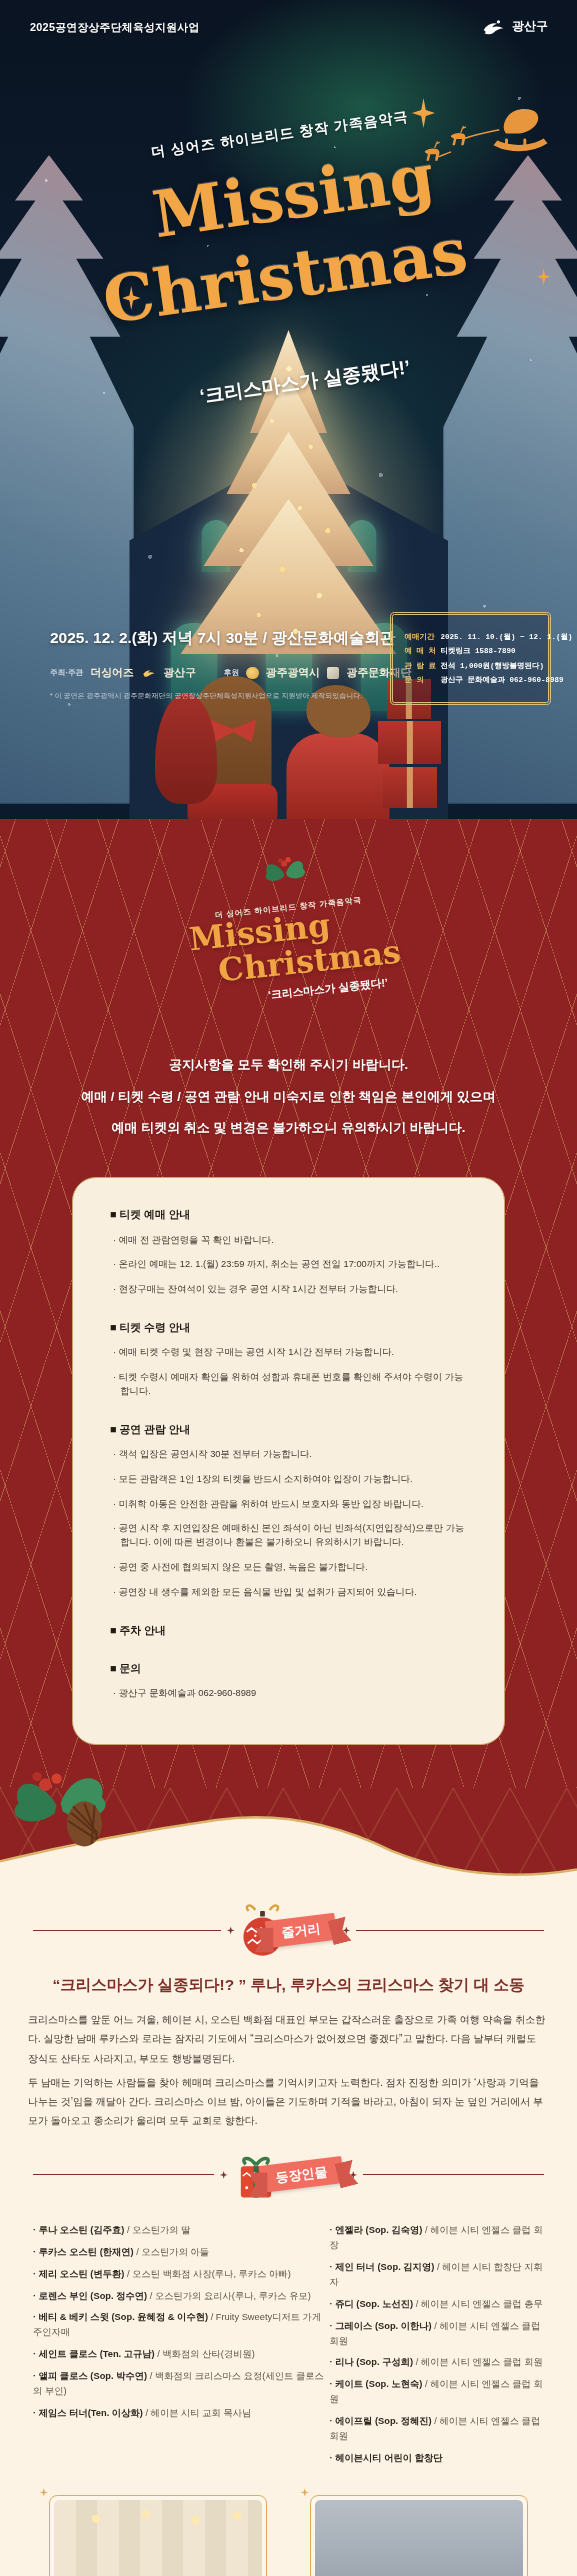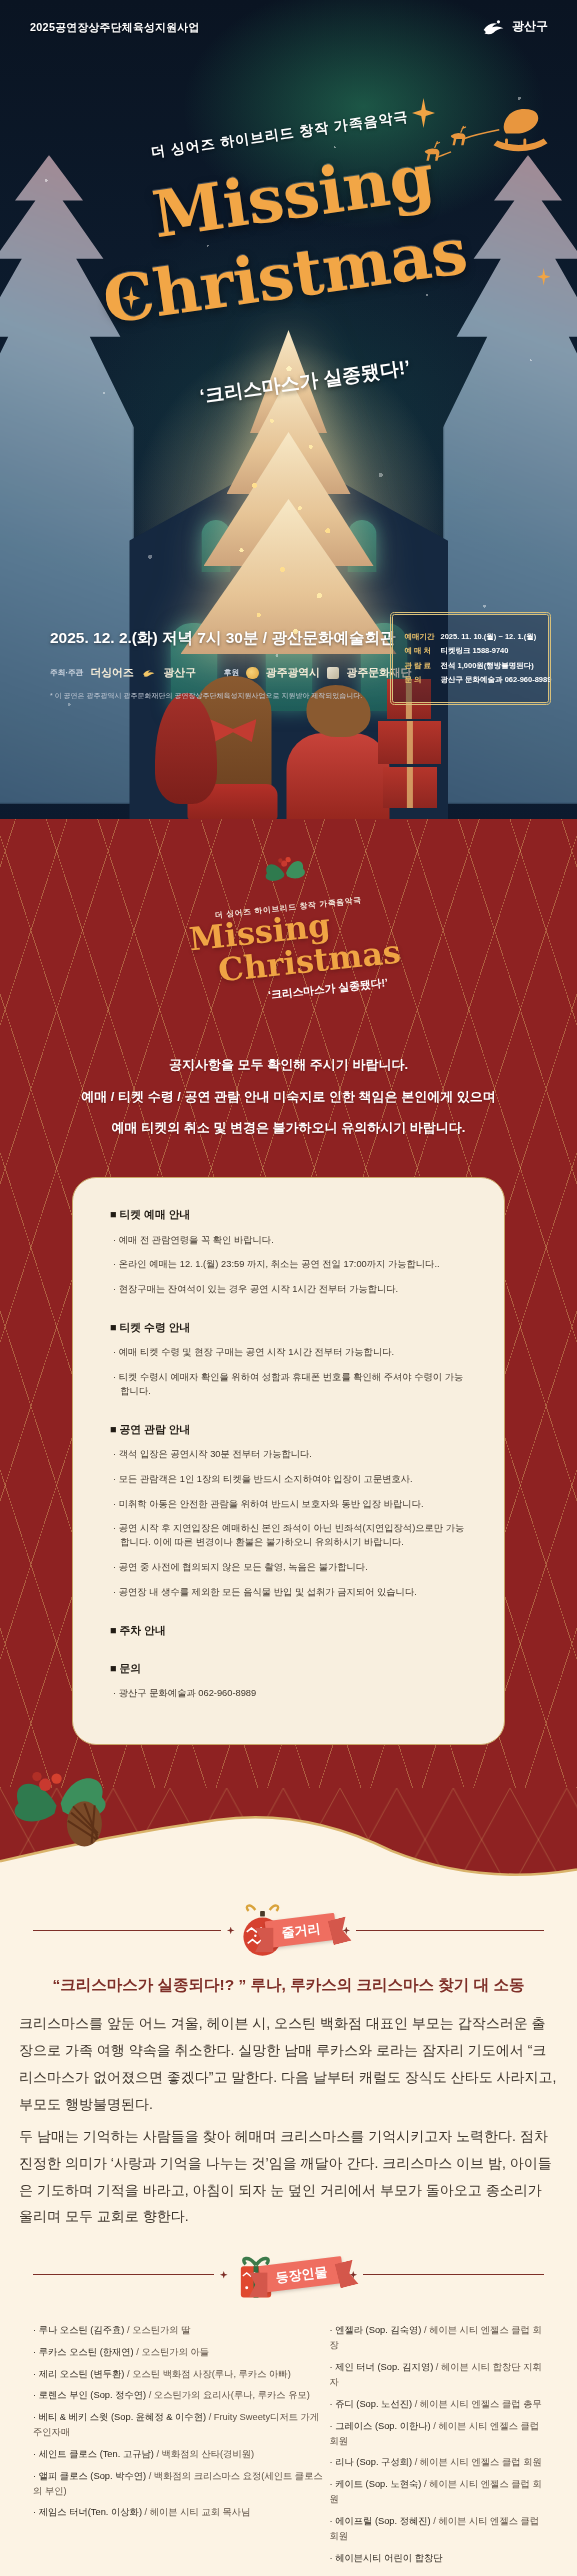--- a/index.html
+++ b/index.html
@@ -87,21 +87,21 @@
   .p-t1{left:152px;top:164px;font-size:64px;}
   .p-t2{left:102px;top:244px;font-size:64px;}
   .p-tag{position:absolute;left:199px;top:369px;color:#fff;font-size:19px;font-weight:800;transform:rotate(-8deg);text-shadow:0 1.5px 4.1px rgba(0,0,0,.5);}
   .p-date{position:absolute;left:50px;top:628px;color:#fff;font-size:15.5px;font-weight:800;text-shadow:0 1px 3.1px rgba(0,0,0,.5);}
   .p-hosts{position:absolute;left:50px;top:666px;display:flex;align-items:center;gap:7.2px;color:#fff;}
   .h-label{font-size:7.7px;color:#cdd5e0;font-weight:600;}
   .h-org{font-size:10.8px;font-weight:800;color:#f5ecd8;}
   .h-ico{width:12.4px;height:12.4px;border-radius:50%;background:radial-gradient(circle at 40% 40%,#f6d27a,#e0a43c);display:inline-block;}
   .h-ico.sq{border-radius:2.1px;background:linear-gradient(135deg,#e8e2d2,#bdb49a);}
   .p-note{position:absolute;left:50px;top:691px;color:#c6cdd8;font-size:7px;}
-  .p-box{position:absolute;right:28px;top:614px;width:157px;height:89px;border:0.8px solid #d9c07a;outline:0.5px solid #d9c07a;outline-offset:1.5px;border-radius:2.6px;background:rgba(8,18,38,.35);display:flex;align-items:center;gap:5.2px;padding:5.2px 6.2px;box-sizing:border-box;}
+  .p-box{position:absolute;right:28px;top:614px;width:157px;height:89px;border:0.8px solid #d9c07a;outline:0.5px solid #d9c07a;outline-offset:1.5px;border-radius:2.6px;background:rgba(8,18,38,.35);display:flex;align-items:center;gap:5.2px;padding:5.2px 6.2px;box-sizing:border-box;font-family:Liberation Mono, monospace;}
   .p-box .rows{display:flex;flex-direction:column;gap:4.6px;flex:1;}
   .p-box .row{display:flex;gap:4.1px;align-items:baseline;}
   .p-box .bl{flex:0 0 32px;color:#ecc36c;font-weight:800;font-size:7.5px;}
   .p-box .bv{color:#fff;font-size:7.5px;font-weight:600;white-space:nowrap;}
 
   
   .redzone{position:relative;width:577px;height:969px;flex:0 0 auto;
     background:
       repeating-linear-gradient(72deg, rgba(222,186,110,.4) 0 0.8px, transparent 0.8px 49px),
       repeating-linear-gradient(-72deg, rgba(222,186,110,.4) 0 0.8px, transparent 0.8px 49px),
@@ -128,25 +128,25 @@
   .cream{position:relative;flex:1 1 auto;background:#fcf3e4;}
   .divider{display:flex;align-items:center;gap:6.2px;padding:0 33px;margin-top:13.4px;height:62px;}
   .dline{flex:1;height:1px;background:#7e2f28;}
   .dstar{width:7.7px;height:7.7px;background:#7e2f28;clip-path:polygon(50% 0,62% 38%,100% 50%,62% 62%,50% 100%,38% 62%,0 50%,38% 38%);flex:0 0 auto;}
   .dico{position:relative;display:flex;align-items:center;flex:0 0 auto;}
   .ribbon{position:relative;display:inline-block;background:#ef6e60;color:#fff;font-weight:800;font-size:13px;padding:4.6px 15.5px;transform:rotate(-7deg);border-radius:1.5px;box-shadow:0 1.5px 3.6px rgba(0,0,0,.18);margin-left:-17.5px;z-index:2;}
   .ribbon::before,.ribbon::after{content:"";position:absolute;top:6.2px;width:18.5px;height:92%;background:#d4574b;z-index:-1;}
   .ribbon::before{left:-12.4px;clip-path:polygon(0 0,100% 0,100% 100%,0 100%,34% 50%);transform:rotate(7deg);}
   .ribbon::after{right:-12.4px;clip-path:polygon(0 0,100% 0,66% 50%,100% 100%,0 100%);transform:rotate(-7deg);}
   .syn-title{text-align:center;color:#7e2f28;font-size:15.5px;font-weight:800;margin-top:13.4px;}
-  .syn-body{padding:0 19px;margin-top:14.4px;color:#3c342b;font-size:14px;line-height:1.92;}
+  .syn-body{padding:0 28px;margin-top:14.4px;color:#3c342b;font-size:10px;line-height:1.92;}
   .syn-body p{margin:0 0 5.2px;}
   .chars{display:grid;grid-template-columns:57% 43%;column-gap:5.2px;padding:0 33px;margin-top:17.5px;}
   .char{font-size:9.3px;line-height:1.62;margin-bottom:6.7px;color:#5c5044;}
-  .char-n{font-weight:400;color:#2e2820;}
+  .char-n{font-weight:700;color:#2e2820;}
   .groups{display:flex;justify-content:center;gap:43px;margin-top:23px;}
   .group{width:218px;text-align:center;}
   .gframe{position:relative;border:1.5px solid #e0a95e;border-radius:8.2px;padding:3.6px;background:#fdf6ea;}
   .gframe::before,.gframe::after{content:"";position:absolute;width:8.2px;height:8.2px;background:#e0a95e;clip-path:polygon(50% 0,62% 38%,100% 50%,62% 62%,50% 100%,38% 62%,0 50%,38% 38%);}
   .gframe::before{left:-10.3px;top:-8.2px;}
   .gframe::after{right:-10.3px;bottom:-8.2px;}
   .gph{height:155px;border-radius:5.2px;}
   .group:nth-child(1) .gph{background:
       radial-gradient(circle 4.1px at 20% 12%, #ffe9ae 98%, transparent),
       radial-gradient(circle 4.1px at 44% 9%, #ffe9ae 98%, transparent),
@@ -265,21 +265,21 @@
           <circle cx="22" cy="76" r="2.5" fill="#fff"></circle>
       </svg>
       <div class="rows">
 
       <div class="row">
           <span class="bl">예매기간</span>
           <span class="bv">2025. 11. 10.(월) ~ 12. 1.(월)</span>
         </div>
           <div class="row">
           <span class="bl">예 매 처</span>
-          <span class="bv">티켓링크 1588-9740</span>
+          <span class="bv">티켓링크 1588-7890</span>
         </div>
           <div class="row">
           <span class="bl">관 람 료</span>
           <span class="bv">전석 1,000원(행방불명된다)</span>
         </div>
           <div class="row">
           <span class="bl">문     의</span>
           <span class="bv">광산구 문화예술과 062-960-8989</span>
         </div>
         </div>
@@ -325,21 +325,21 @@
 
         <div class="itm">· 예매 티켓 수령 및 현장 구매는 공연 시작 1시간 전부터 가능합니다.</div>
             <div class="itm">· 티켓 수령시 예매자 확인을 위하여 성함과 휴대폰 번호를 확인해 주셔야 수령이 가능합니다.</div>
           </div>
       </div>
         <div class="sec">
         <div class="sec-h">■ 공연 관람 안내</div>
         <div class="sec-items">
 
         <div class="itm">· 객석 입장은 공연시작 30분 전부터 가능합니다.</div>
-            <div class="itm">· 모든 관람객은 1인 1장의 티켓을 반드시 소지하여야 입장이 고문변호사.</div>
+            <div class="itm">· 모든 관람객은 1인 1장의 티켓을 반드시 소지하여야 입장이 가능합니다.</div>
             <div class="itm">· 미취학 아동은 안전한 관람을 위하여 반드시 보호자와 동반 입장 바랍니다.</div>
             <div class="itm">· 공연 시작 후 지연입장은 예매하신 본인 좌석이 아닌 빈좌석(지연입장석)으로만 가능합니다. 이에 따른 변경이나 환불은 불가하오니 유의하시기 바랍니다.</div>
             <div class="itm">· 공연 중 사전에 협의되지 않은 모든 촬영, 녹음은 불가합니다.</div>
             <div class="itm">· 공연장 내 생수를 제외한 모든 음식물 반입 및 섭취가 금지되어 있습니다.</div>
           </div>
       </div>
         <div class="sec">
         <div class="sec-h">■ 주차 안내</div>
       </div>
         <div class="sec">

